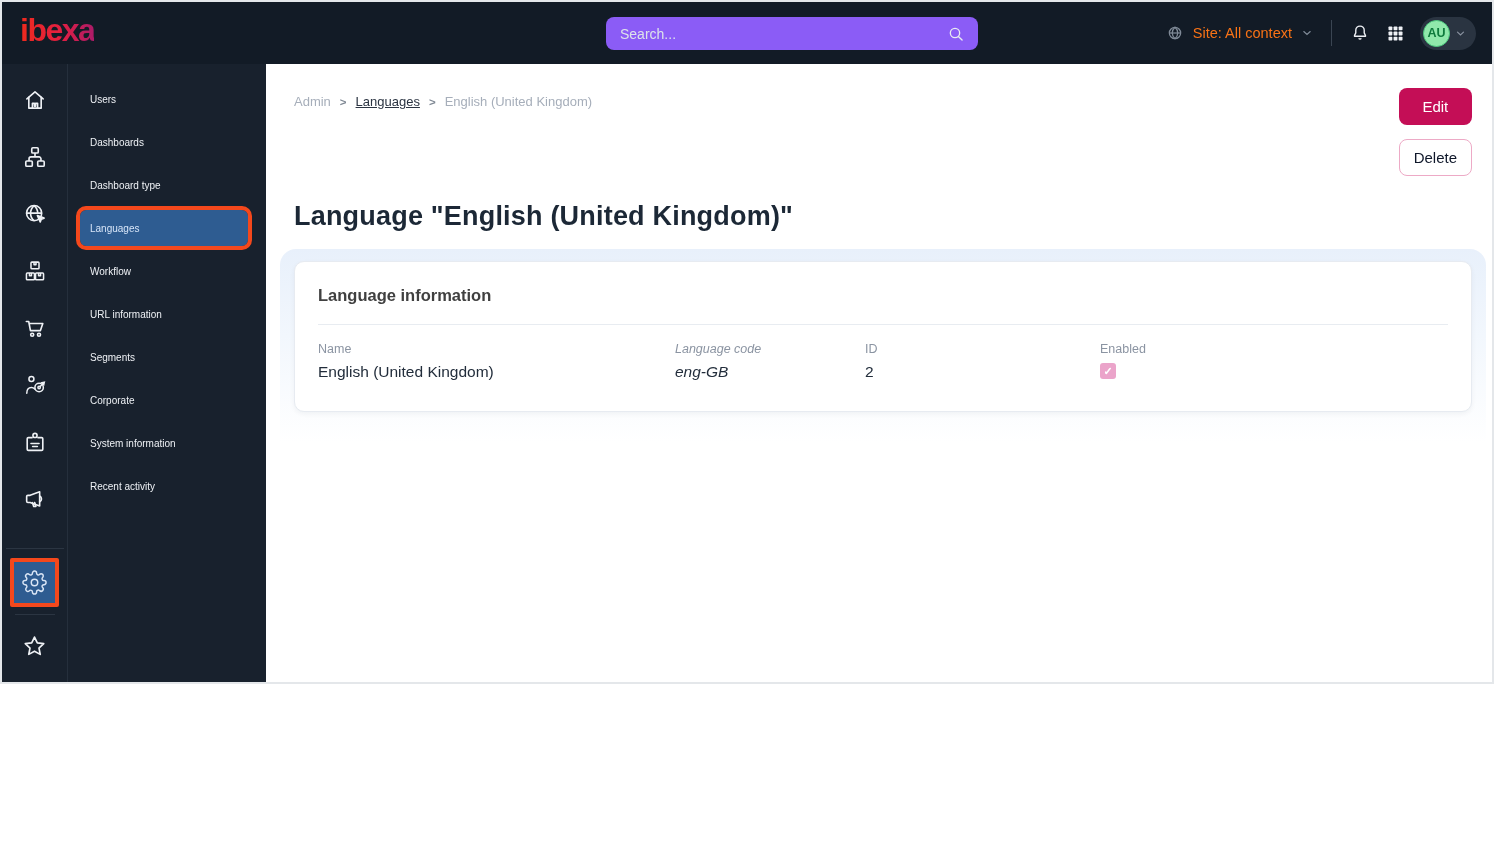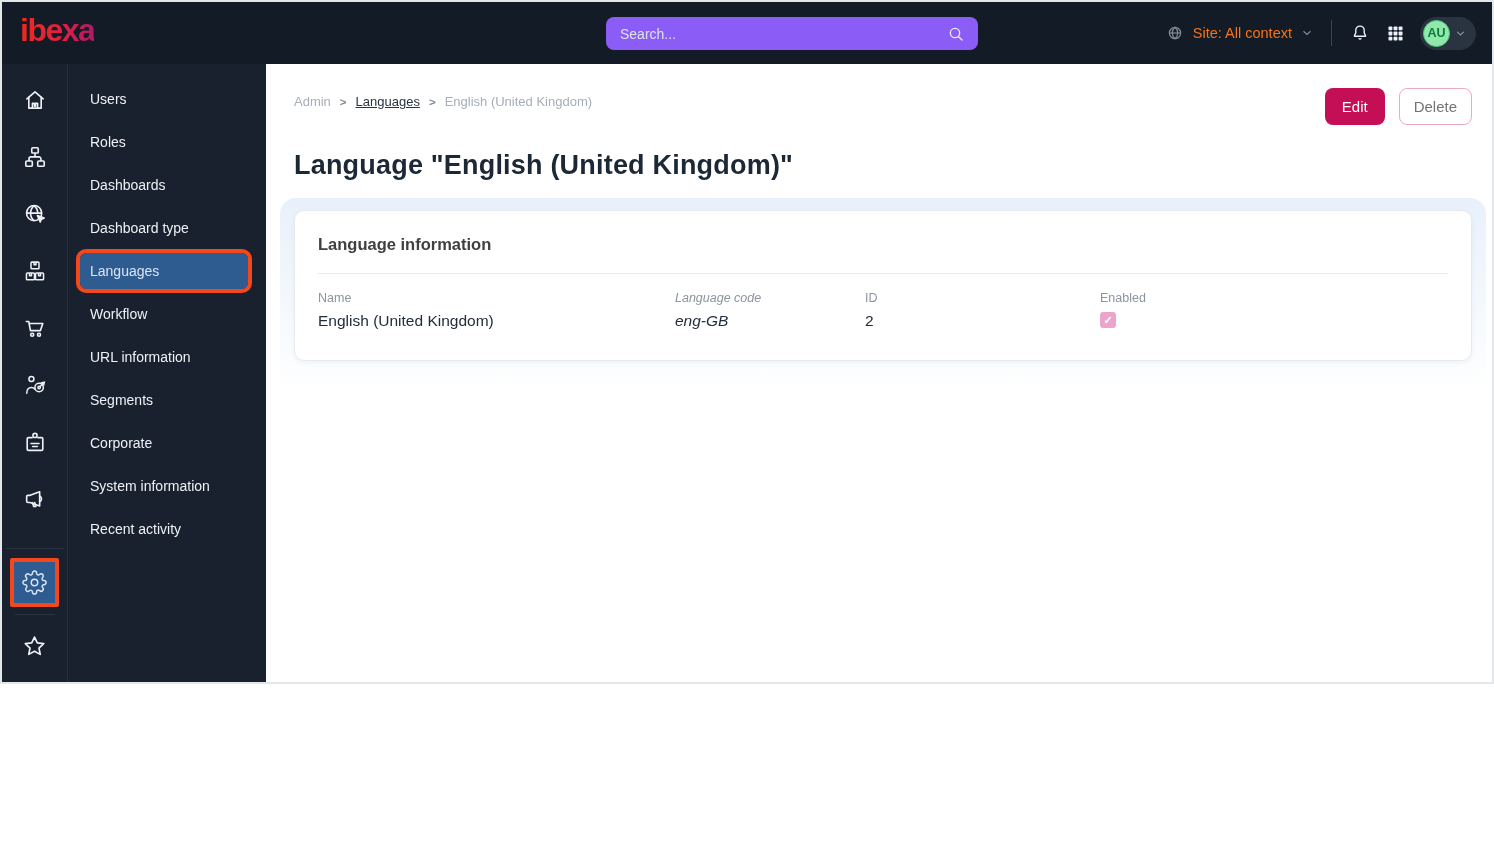--- a/index.html
+++ b/index.html
@@ -37,34 +37,34 @@
   .rail-btn { width:44px; height:44px; display:flex; align-items:center; justify-content:center;
               margin-bottom:13px; }
   .rail-bottom { margin-top:auto; display:flex; flex-direction:column; align-items:center; }
   .rail-divider { width:58px; height:1px; background:#2b3542; margin:4px 0 9px; }
   .rail-divider.short { width:40px; margin:7px 0 9px; }
   .settings-wrap { width:49px; height:49px; border:4px solid #f4481c; background:#2e5c91;
                    display:flex; align-items:center; justify-content:center; border-radius:2px; }
 
   .sidebar { width:198px; background:#18212d; padding:17px 18px 0 12px; }
   .side-item { height:36px; border-radius:6px; padding:0 10px; display:flex; align-items:center;
-               color:#eef1f5; font-size:14px; margin-bottom:7px; cursor:pointer; }
+               color:#eef1f5; font-size:10px; margin-bottom:7px; cursor:pointer; }
   .side-item.active { background:#2e5c91; color:#d7e5f8; outline:4px solid #f4481c; }
 
   
   .main { flex:1; background:#fff; overflow:hidden; min-width:0; }
   .main-header { display:flex; align-items:flex-start; padding:24px 20px 0 28px; }
   .breadcrumb { display:flex; align-items:center; gap:9px; font-size:13px; color:#a6aeba;
                 margin-top:6px; }
   .crumb-sep { color:#7f8894; font-size:11.5px; font-weight:bold; }
   .crumb-link { color:#2b3442; text-decoration:underline; cursor:pointer; }
-  .actions { margin-left:auto; display:flex; gap:14px; }
+  .actions { margin-left:auto; display:flex; gap:14px;flex-direction:column; }
   .btn { height:37px; border-radius:8px; font-size:15px; cursor:pointer; }
   .btn-edit { background:#c40e56; color:#fff; border:0; padding:0 17px; }
-  .btn-delete { background:#fff; color:#737373; border:1px solid #edaac6; padding:0 14px; }
+  .btn-delete { background:#fff; color:#0f172a; border:1px solid #edaac6; padding:0 14px; }
   .page-title { font-size:27px; font-weight:bold; color:#1c2836; padding:0 28px; margin-top:25px;
                 letter-spacing:.2px; }
   .band { margin:17px 6px 0 14px; height:228px; border-radius:16px; padding:12px 14px 0;
           background:linear-gradient(180deg,#e8f0fb 0%,#f2f7fd 38%,rgba(255,255,255,0) 85%); }
   .card { background:#fff; border:1px solid #e7ebf1; border-radius:10px;
           box-shadow:0 2px 5px rgba(25,35,55,.05); padding:24px 23px 30px; }
   .card-title { font-size:16.5px; color:#404040; font-weight:bold; }
   .card-divider { border:0; border-top:1px solid #e8ecf1; margin:19px 0 17px; }
   .fields { display:flex; }
   .field-label { font-size:12.5px; color:#8b94a2; margin-bottom:7px; }
@@ -224,21 +224,20 @@
         <div class="rail-btn" style="margin-bottom:0">
           <svg width="27" height="27" viewBox="0 0 24 24" fill="none" stroke="#eef1f5" stroke-width="1.5" stroke-linejoin="round">
             <path d="M12 3.6l2.5 5.2 5.7.7-4.2 3.9 1.1 5.6-5.1-2.8-5.1 2.8 1.1-5.6-4.2-3.9 5.7-.7z"></path>
           </svg>
         </div>
       </div>
     </nav>
 
     <nav class="sidebar">
       <div class="side-item">Users</div>
-      <div class="side-item">Roles</div>
       <div class="side-item">Dashboards</div>
       <div class="side-item">Dashboard type</div>
       <div class="side-item active">Languages</div>
       <div class="side-item">Workflow</div>
       <div class="side-item">URL information</div>
       <div class="side-item">Segments</div>
       <div class="side-item">Corporate</div>
       <div class="side-item">System information</div>
       <div class="side-item">Recent activity</div>
     </nav>

